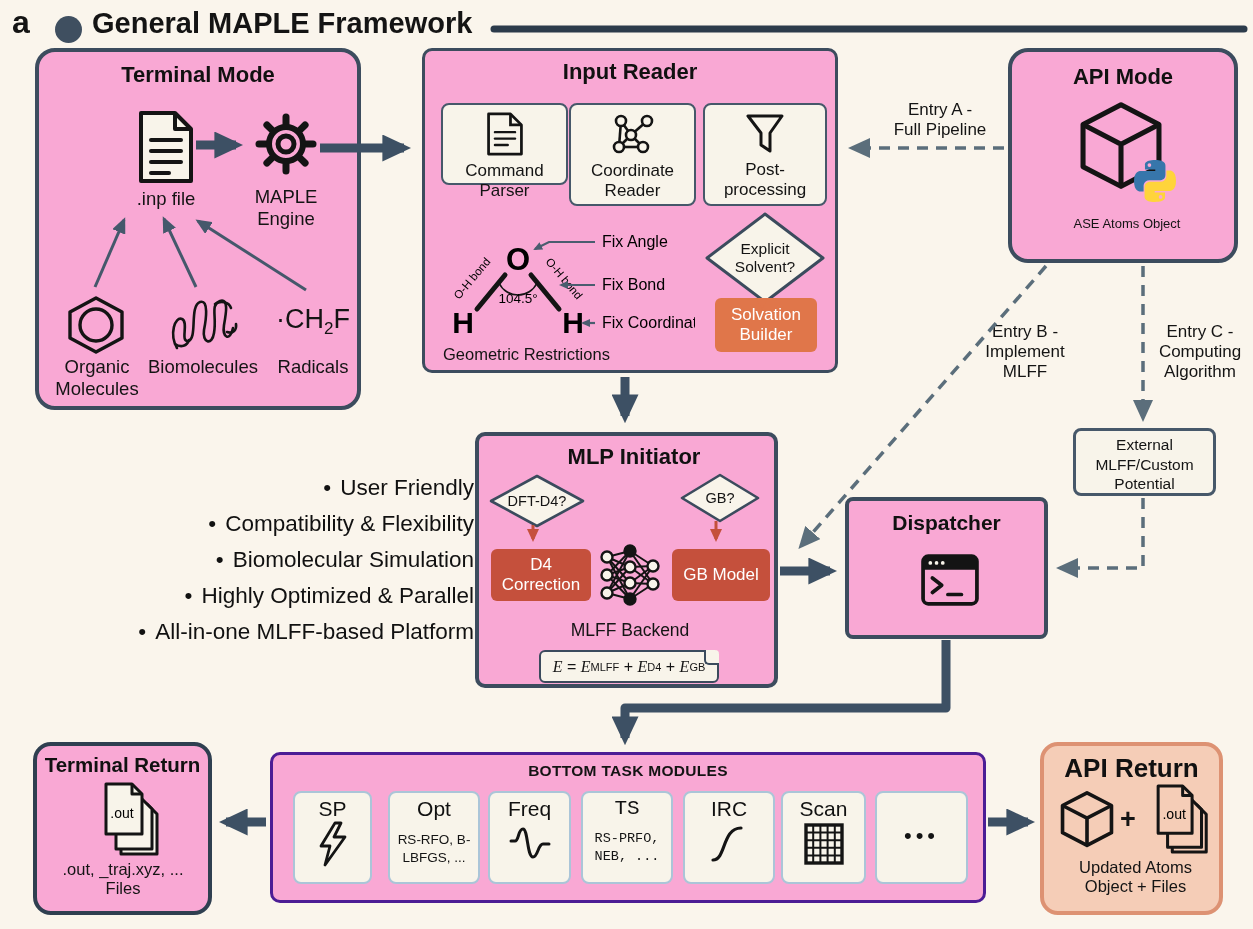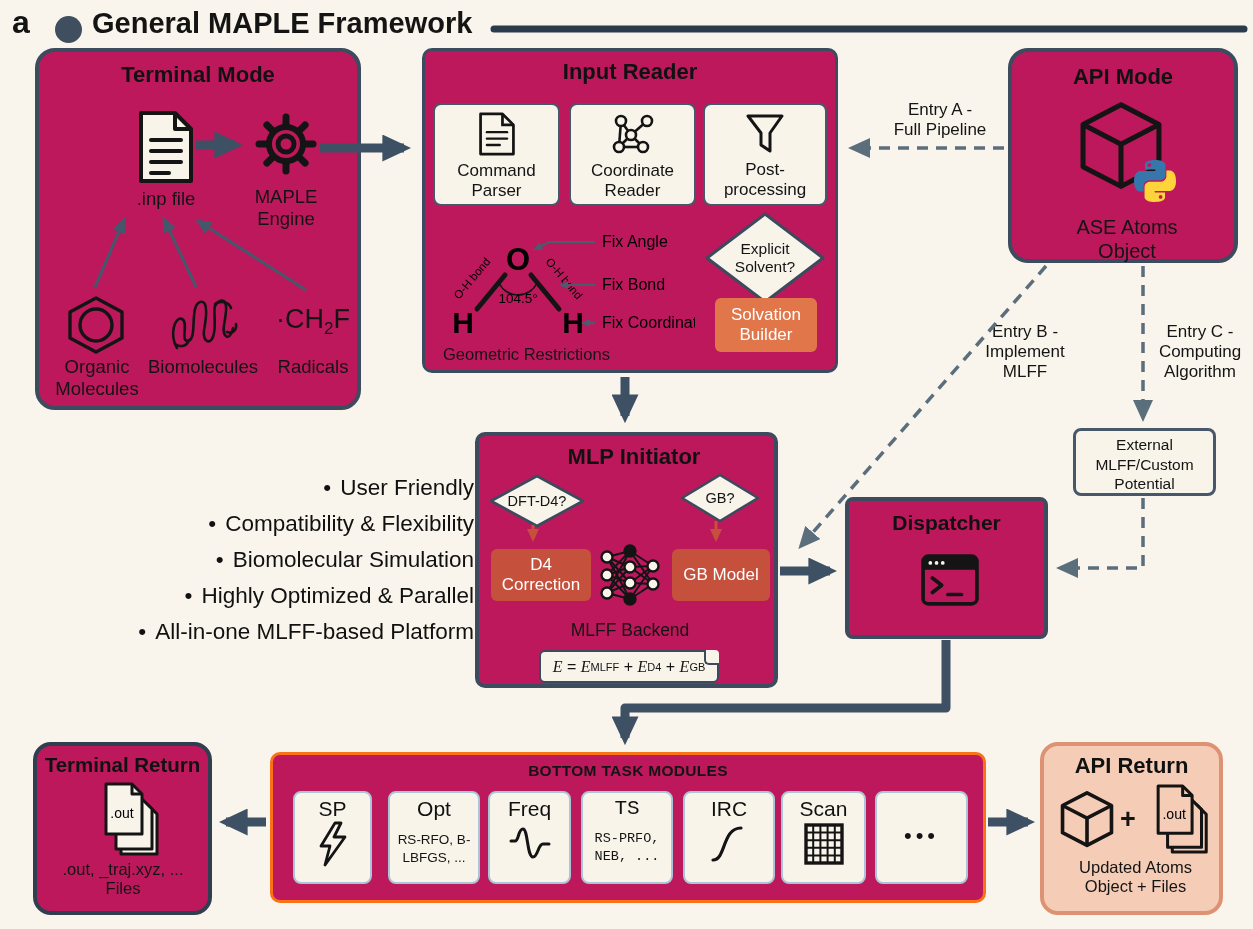--- a/index.html
+++ b/index.html
@@ -1,19 +1,19 @@
 <!DOCTYPE html>
 <html><head>
 <meta charset="utf-8">
 <style>
   html,body{margin:0;padding:0;background:#e8e4da;}
   #canvas{position:relative;width:1253px;height:929px;background:#faf5ec;overflow:hidden;
     font-family:"Liberation Sans",sans-serif;color:#141414;}
   .abs{position:absolute;}
-  .box{position:absolute;background:#be185d;border:4px solid #3c4c5e;border-radius:20px;box-sizing:border-box;}
+  .box{position:absolute;background:#f9a8d4;border:4px solid #3c4c5e;border-radius:20px;box-sizing:border-box;}
   .box h2{margin:0;text-align:center;font-size:22px;font-weight:700;color:#111;}
   .sq{border-radius:10px;}
   .subbox{position:absolute;background:#f8f4ea;border:2.5px solid #46586a;border-radius:8px;box-sizing:border-box;text-align:center;}
   .subbox .lbl{font-size:17px;line-height:1.18;color:#141414;}
   .cap{position:absolute;text-align:center;line-height:1.18;color:#141414;}
   .redbox{position:absolute;background:#c5503c;border-radius:6px;color:#fff;text-align:center;
     font-size:17px;line-height:1.2;display:flex;align-items:center;justify-content:center;box-sizing:border-box;padding:0 10px;}
   .orangebox{background:#e0764a;}
   .diamond{position:absolute;}
   .diamond svg{position:absolute;left:0;top:0;}
@@ -85,21 +85,21 @@
     <div class="cap" style="left:108px;top:304px;width:112px;font-size:18.5px;">Biomolecules</div>
     <div class="cap" style="left:226px;top:252px;width:96px;font-size:27px;">
       <span>·CH</span><sub style="font-size:17px;">2</sub><span>F</span>
     </div>
     <div class="cap" style="left:234px;top:304px;width:80px;font-size:18.5px;">Radicals</div>
   </div>
 
   <div class="box sq" style="left:422px;top:48px;width:416px;height:325px;border-width:3.5px;">
     <h2 style="margin-top:8px;">Input Reader</h2>
 
-    <div class="subbox" style="left:8px;top:52px;width:127px;height:103px;">
+    <div class="subbox" style="left:16px;top:52px;width:127px;height:82px;">
       <svg width="42" height="46" viewBox="0 0 46 50" style="margin-top:6px;">
         <path d="M5 3 H29 L41 15 V47 H5 Z" fill="#f8f4ea" stroke="#141414" stroke-width="3" stroke-linejoin="round"></path>
         <path d="M29 3 V15 H41" fill="none" stroke="#141414" stroke-width="3"></path>
         <g stroke="#141414" stroke-width="2.6" stroke-linecap="round">
           <line x1="12" y1="23" x2="34" y2="23"></line>
             <line x1="12" y1="30" x2="34" y2="30"></line>
             <line x1="12" y1="37" x2="26" y2="37"></line>
         </g>
       </svg>
       <div class="lbl">Command Parser</div>
@@ -173,21 +173,21 @@
   <div class="box" style="left:1008px;top:48px;width:230px;height:215px;">
     <h2 style="margin-top:12px;">API Mode</h2>
     <svg class="abs" style="left:64px;top:48px;" width="90" height="94" viewBox="0 0 64 66">
       <path d="M32 3 L59 17 V47 L32 61 L5 47 V17 Z" fill="none" stroke="#141414" stroke-width="3.6" stroke-linejoin="round"></path>
       <path d="M5 17 L32 31 L59 17 M32 31 V61" fill="none" stroke="#141414" stroke-width="3.6" stroke-linejoin="round"></path>
     </svg>
     <svg class="abs" style="left:122px;top:108px;" width="42" height="42" viewBox="0 0 24 24">
       <path fill-rule="evenodd" fill="#3776ab" d="M12.04 0C5.88 0 6.26 2.66 6.26 2.66l.01 2.75h5.88v.83H3.93S0 5.79 0 11.97c0 6.18 3.44 5.96 3.44 5.96h2.05v-2.87s-.11-3.44 3.38-3.44h5.83s3.27.05 3.27-3.16V3.16S18.46 0 12.04 0zM8.8 1.85a1.06 1.06 0 1 1 0 2.12 1.06 1.06 0 0 1 0-2.12z"></path>
       <path fill-rule="evenodd" fill="#ffd43b" d="M11.96 24c6.16 0 5.78-2.66 5.78-2.66l-.01-2.75h-5.88v-.83h8.22s3.93.45 3.93-5.73c0-6.18-3.44-5.96-3.44-5.96h-2.05v2.87s.11 3.44-3.38 3.44H9.3s-3.27-.05-3.27 3.16v5.3S5.54 24 11.96 24zm3.24-1.85a1.06 1.06 0 1 1 0-2.12 1.06 1.06 0 0 1 0 2.12z"></path>
     </svg>
-    <div class="cap" style="left:50px;top:164px;width:130px;font-size:20px;">ASE Atoms Object</div>
+    <div class="cap" style="left:50px;top:164px;width:130px;font-size:13px;">ASE Atoms Object</div>
   </div>
 
   <div class="cap" style="left:870px;top:100px;width:140px;font-size:17px;">
     <span style="display:block;">Entry A -</span>
     <span style="display:block;">Full Pipeline</span>
   </div>
   <div class="cap" style="left:960px;top:322px;width:130px;font-size:17px;">
     <span style="display:block;">Entry B -</span>
     <span style="display:block;">Implement</span>
     <span style="display:block;">MLFF</span>
@@ -277,21 +277,21 @@
       <rect x="2" y="2" width="52" height="46" rx="5" fill="none" stroke="#141414" stroke-width="3.6"></rect>
       <path d="M2 7 a5 5 0 0 1 5 -5 h42 a5 5 0 0 1 5 5 v8 H2 Z" fill="#141414"></path>
       <circle cx="9" cy="8.5" r="1.8" fill="#f8f4ea"></circle>
         <circle cx="15" cy="8.5" r="1.8" fill="#f8f4ea"></circle>
         <circle cx="21" cy="8.5" r="1.8" fill="#f8f4ea"></circle>
       <polyline points="11,23 20,30 11,37" fill="none" stroke="#141414" stroke-width="3.6" stroke-linecap="round" stroke-linejoin="round"></polyline>
       <line x1="26" y1="39" x2="39" y2="39" stroke="#141414" stroke-width="3.6" stroke-linecap="round"></line>
     </svg>
   </div>
 
-  <div class="box" style="left:270px;top:752px;width:716px;height:151px;border:3px solid #f97316;border-radius:10px;">
+  <div class="box" style="left:270px;top:752px;width:716px;height:151px;border:3px solid #4c1d95;border-radius:10px;">
     <div class="cap" style="left:0;top:7px;width:100%;font-weight:700;font-size:15.5px;letter-spacing:.3px;">BOTTOM TASK MODULES</div>
     <div class="taskbox" style="left:20px;top:36px;width:79px;height:93px;">
       <div class="tlbl">SP</div>
       <svg width="40" height="46" viewBox="0 0 40 46">
         <path d="M22 2 L8 25 H17 L12 44 L32 16 H21 L28 2 Z" fill="none" stroke="#141414" stroke-width="2.8" stroke-linejoin="round"></path>
       </svg>
     </div>
     <div class="taskbox" style="left:115px;top:36px;width:92px;height:93px;">
       <div class="tlbl">Opt</div>
       <div class="tsub">RS-RFO, B-LBFGS, ...</div>
@@ -341,21 +341,21 @@
         <path d="M20 12 H46 L56 22 V62 H20 Z" fill="#f8f4ea" transform="translate(5,5)"></path>
         <path d="M15 2 H41 L51 12 V52 H15 Z" fill="#f8f4ea"></path>
         <path d="M41 2 V12 H51" fill="none"></path>
       </g>
       <text x="31" y="36" font-size="14" text-anchor="middle">.out</text>
     </svg>
     <div class="cap" style="left:8px;top:114px;width:156px;font-size:16.5px;">.out, _traj.xyz, ... Files</div>
   </div>
 
   <div class="box" style="left:1040px;top:742px;width:183px;height:173px;background:#f5cdb7;border:4px solid #dd9273;border-radius:18px;">
-    <h2 style="margin-top:7px;font-size:22px;">API Return</h2>
+    <h2 style="margin-top:7px;font-size:26px;">API Return</h2>
     <svg class="abs" style="left:14px;top:44px;" width="58" height="60" viewBox="0 0 64 66">
       <path d="M32 3 L59 17 V47 L32 61 L5 47 V17 Z" fill="none" stroke="#141414" stroke-width="4" stroke-linejoin="round"></path>
       <path d="M5 17 L32 31 L59 17 M32 31 V61" fill="none" stroke="#141414" stroke-width="4" stroke-linejoin="round"></path>
     </svg>
     <div class="abs" style="left:76px;top:58px;font-size:27px;font-weight:700;">+</div>
     <svg class="abs" style="left:100px;top:38px;" width="66" height="70" viewBox="0 0 70 74">
       <g stroke="#141414" stroke-width="3.2" stroke-linejoin="round">
         <path d="M20 12 H46 L56 22 V62 H20 Z" fill="#f5cdb7" transform="translate(10,10)"></path>
         <path d="M20 12 H46 L56 22 V62 H20 Z" fill="#f5cdb7" transform="translate(5,5)"></path>
         <path d="M15 2 H41 L51 12 V52 H15 Z" fill="#f5cdb7"></path>

